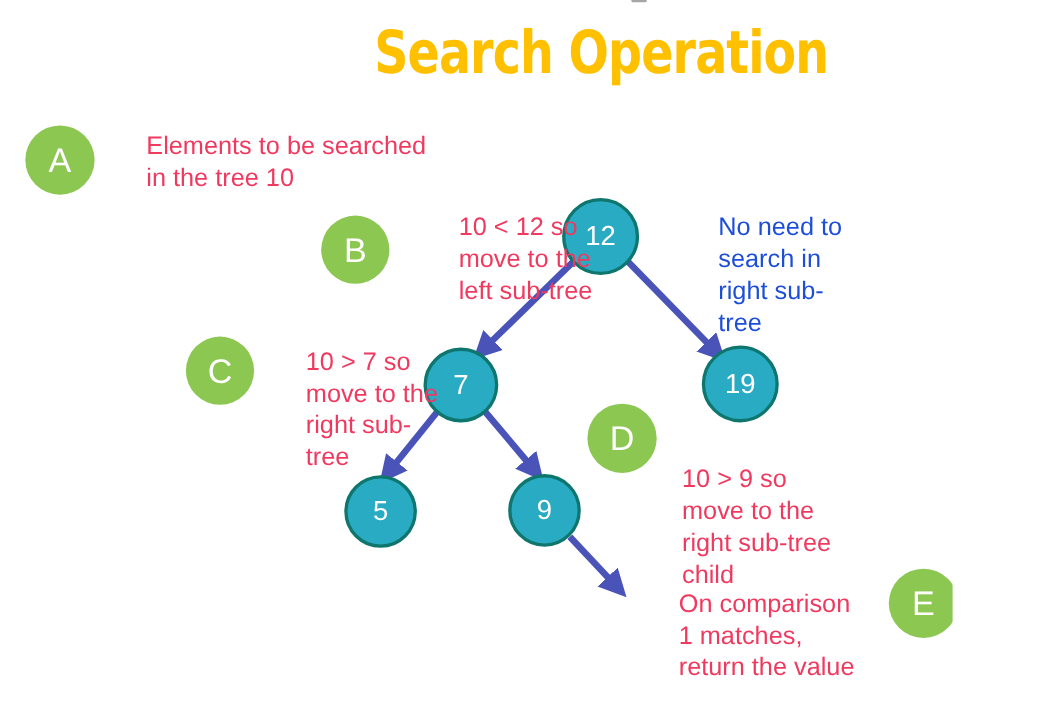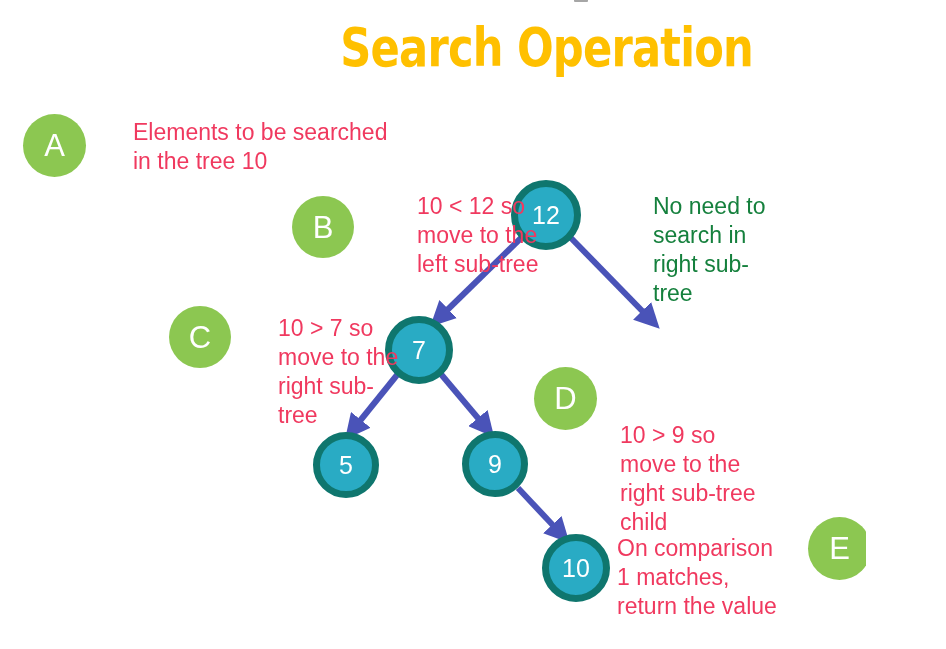--- a/index.html
+++ b/index.html
@@ -58,21 +58,21 @@
     width: 946px;
     height: 649px;
     pointer-events: none;
   }
 
   
   .node {
     position: absolute;
     border-radius: 50%;
     background: #29ABC4;
-    border: 7px solid #0f766e;
+    border: 3px solid #0f766e;
     box-sizing: border-box;
     display: flex;
     align-items: center;
     justify-content: center;
     color: #ffffff;
     font-family: "Liberation Sans", sans-serif;
     font-size: 25px;
     line-height: 1;
     z-index: 3;
   }
@@ -96,21 +96,21 @@
   .note {
     position: absolute;
     font-family: "Liberation Sans", sans-serif;
     font-size: 23px;
     line-height: 29px;
     color: #F0395F;
     z-index: 4;
     white-space: pre-line;
   }
   .note.red {
-    color: #15803d;
+    color: #1d4ed8;
   }
 </style>
 </head>
 <body>
 
 <div id="slide">
 
   <div class="top-fragment"></div>
 
   <div class="slide-title">Search Operation</div>
@@ -130,36 +130,36 @@
 
     <line x1="440" y1="373" x2="488" y2="430" stroke="#4A53B8" stroke-width="6" marker-end="url(#arrowhead)"></line>
 
     <line x1="518" y1="488" x2="563" y2="536" stroke="#4A53B8" stroke-width="6" marker-end="url(#arrowhead)"></line>
   </svg>
 
   <div class="node" style="left:511px; top:180px; width:70px; height:70px;">
     <span>12</span>
   </div>
 
+  <div class="node" style="left:638px; top:314px; width:70px; height:70px;">
+    <span>19</span>
+  </div>
 
   <div class="node" style="left:385px; top:316px; width:68px; height:68px;">
     <span>7</span>
   </div>
 
   <div class="node" style="left:313px; top:432px; width:66px; height:66px;">
     <span>5</span>
   </div>
 
   <div class="node" style="left:462px; top:431px; width:66px; height:66px;">
     <span>9</span>
   </div>
 
-  <div class="node" style="left:542px; top:534px; width:68px; height:68px;">
-    <span>10</span>
-  </div>
 
   <div class="badge" style="left:23px; top:114px; width:63px; height:63px;">
     <span>A</span>
   </div>
 
   <div class="badge" style="left:292px; top:196px; width:62px; height:62px;">
     <span>B</span>
   </div>
 
   <div class="badge" style="left:169px; top:306px; width:62px; height:62px;">

